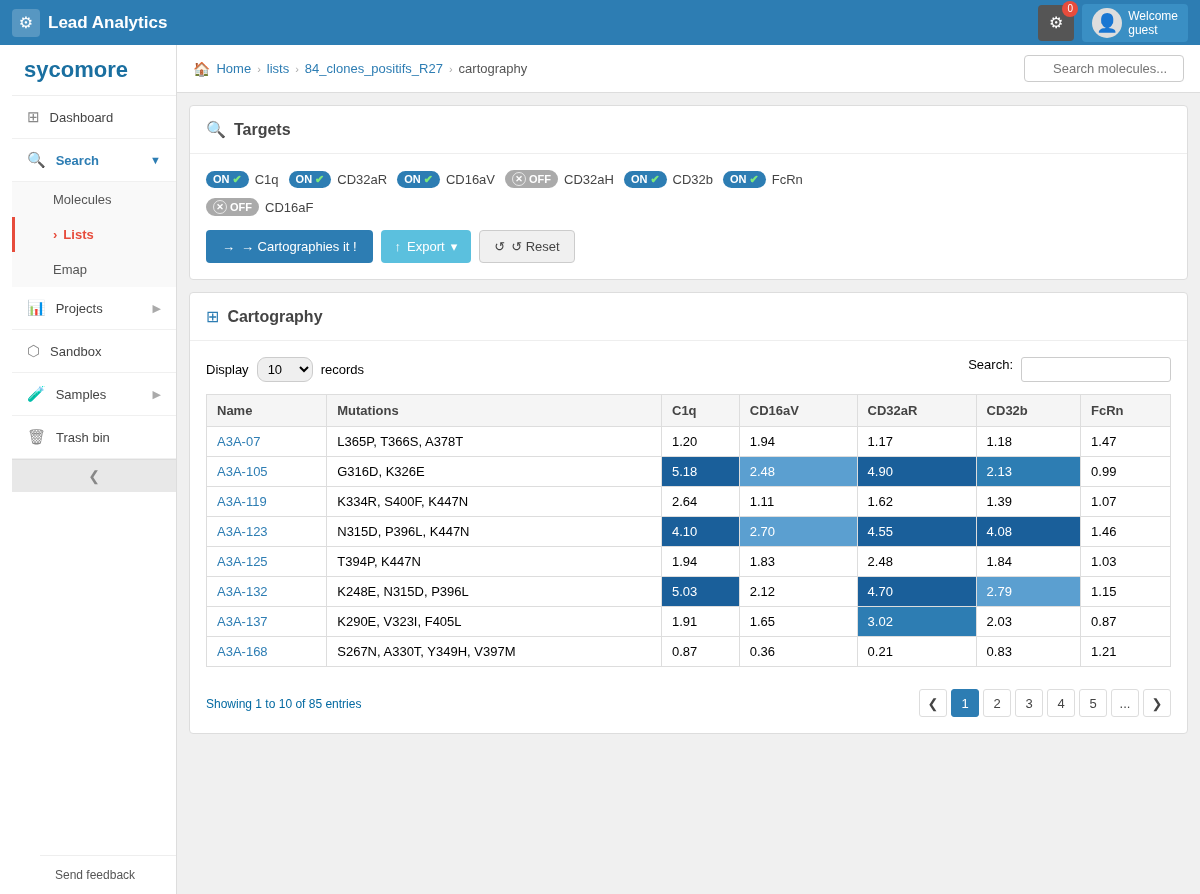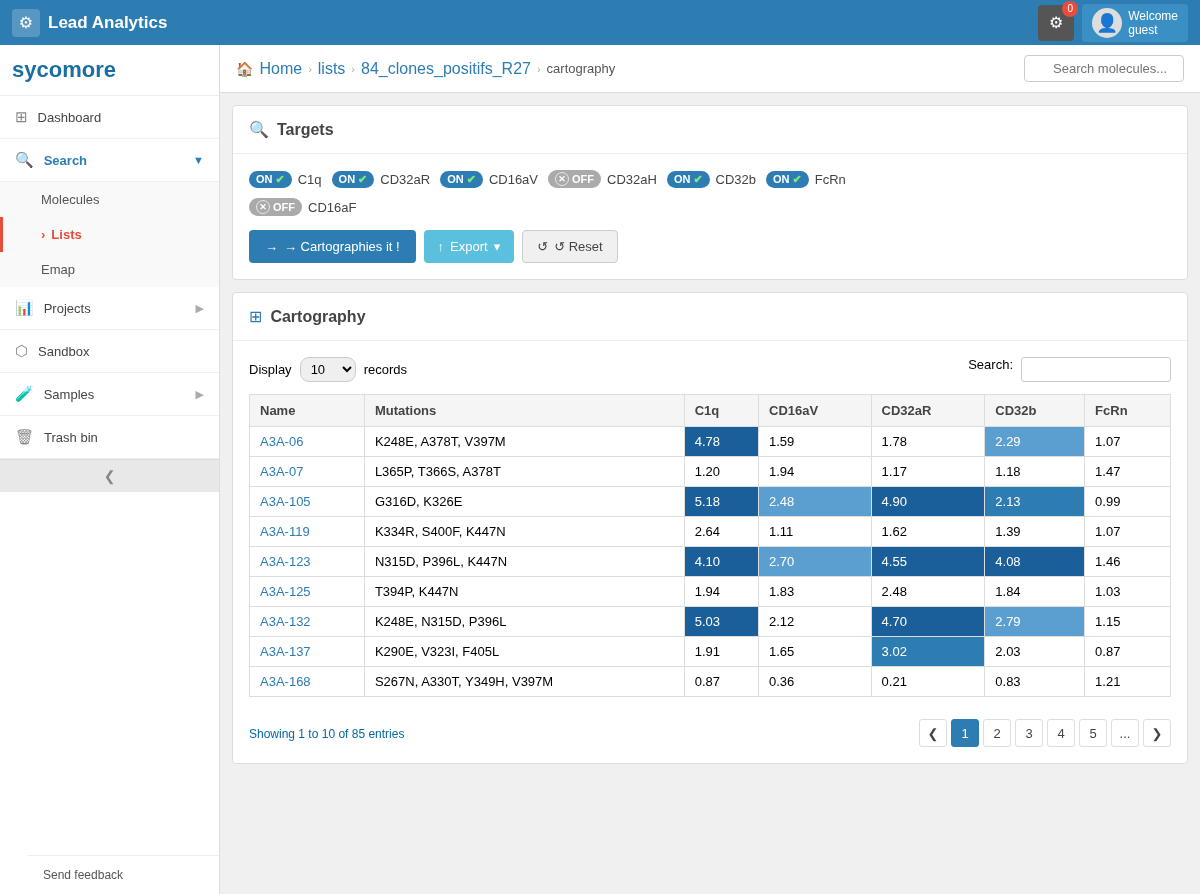--- a/index.html
+++ b/index.html
@@ -50,27 +50,28 @@
       color: #555; font-size: 18px;
     }
     .topbar-user-text { font-size: 12px; }
     .topbar-user-text span { display: block; }
 
     
     .layout { display: flex; flex: 1; overflow: hidden; }
 
     
     .sidebar {
-      width: 220px;
+      width: 177px;
       background: #fff;
       border-right: 1px solid #ddd;
       display: flex;
       flex-direction: column;
       flex-shrink: 0;
       overflow-y: auto;
+      padding-left: 12px;
     }
     .sidebar-logo {
       padding: 12px;
       border-bottom: 1px solid #eee;
       display: flex; align-items: center;
     }
     .sidebar-logo-inner {
       display: flex; align-items: center;
     }
     .logo-blue { color: #1a6fa0; font-size: 22px; font-weight: bold; }
@@ -132,21 +133,21 @@
     }
 
     
     .breadcrumb-bar {
       background: white;
       padding: 10px 16px;
       display: flex; align-items: center;
       border-bottom: 1px solid #ddd;
       gap: 6px;
     }
-    .breadcrumb-item { color: #2d7db3; cursor: pointer; font-size: 16px; }
+    .breadcrumb-item { color: #2d7db3; cursor: pointer; font-size: 13px; }
     .breadcrumb-sep { color: #aaa; font-size: 11px; }
     .breadcrumb-current { color: #555; font-size: 13px; }
     .breadcrumb-home-icon { color: #888; font-size: 14px; }
     .breadcrumb-right { margin-left: auto; }
     .search-molecules-input {
       border: 1px solid #ccc;
       border-radius: 4px;
       padding: 5px 10px 5px 28px;
       font-size: 13px;
       width: 160px;
@@ -524,29 +525,20 @@
               <th>Name</th>
               <th>Mutations</th>
               <th>C1q</th>
               <th>CD16aV</th>
               <th>CD32aR</th>
               <th>CD32b</th>
               <th>FcRn</th>
             </tr>
           </thead>
           <tbody id="table-body">
-          <tr>
-                <td><a class="cell-link">A3A-06</a></td>
-                <td>K248E, A378T, V397M</td>
-                <td class="cell-dark-blue">4.78</td>
-                <td>1.59</td>
-                <td>1.78</td>
-                <td class="cell-light-blue">2.29</td>
-                <td>1.07</td>
-              </tr>
               <tr>
                 <td><a class="cell-link">A3A-07</a></td>
                 <td>L365P, T366S, A378T</td>
                 <td>1.20</td>
                 <td>1.94</td>
                 <td>1.17</td>
                 <td>1.18</td>
                 <td>1.47</td>
               </tr>
               <tr>

